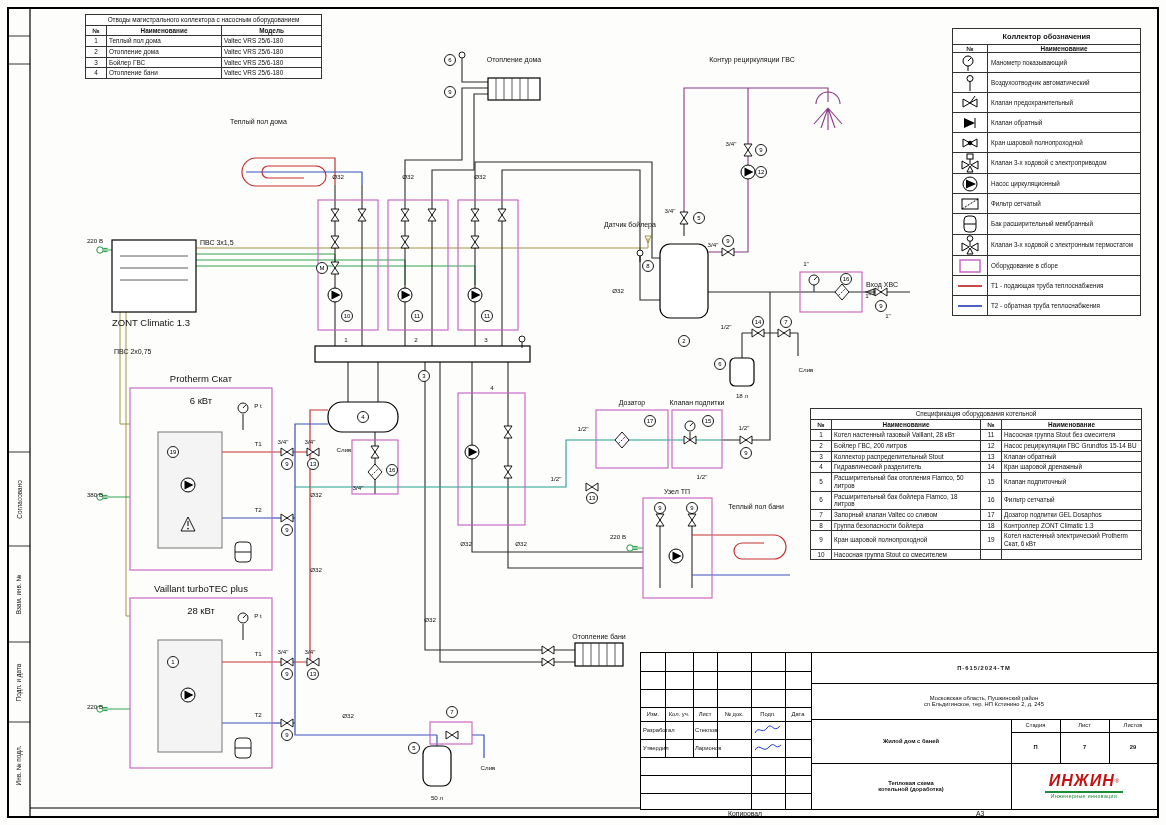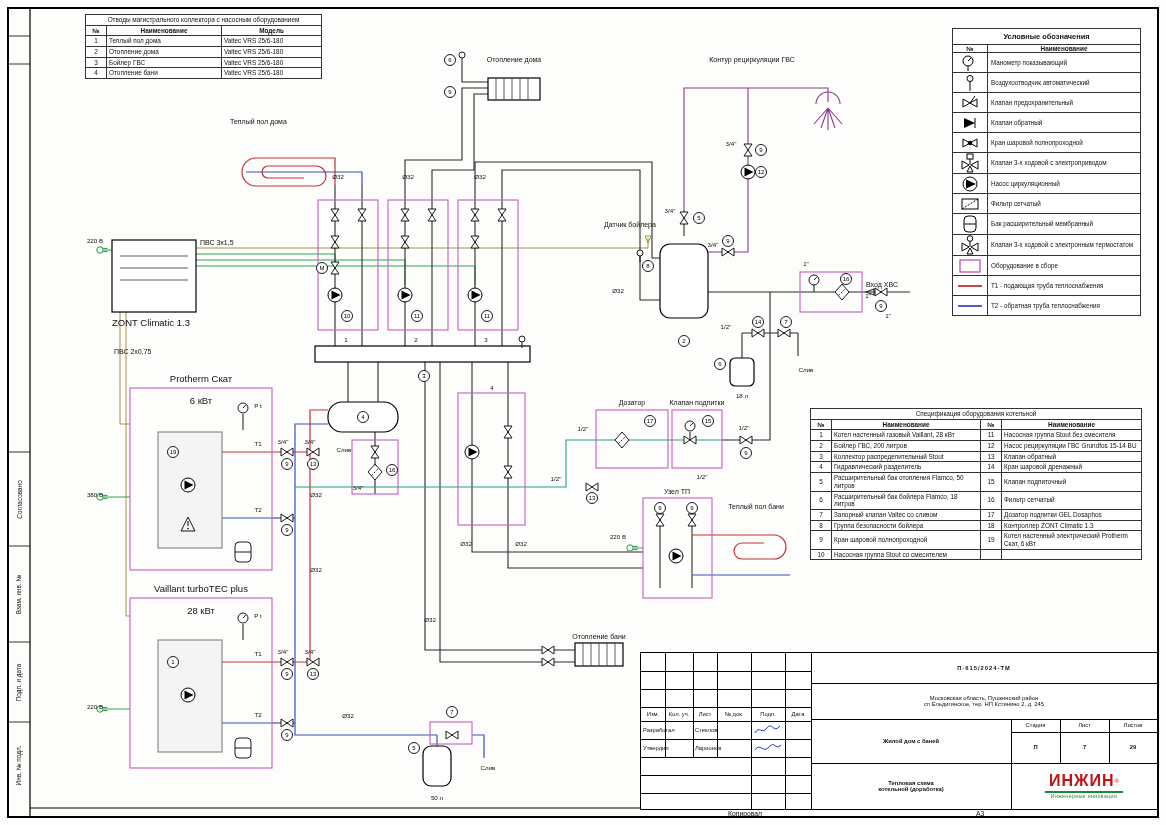--- a/index.html
+++ b/index.html
@@ -30,21 +30,21 @@
   .tb .ln{position:absolute;background:#000}
   .tb .vln{width:1px}
   .tb .hln{height:1px}
   .tb .cell{position:absolute;font-size:5.8px;display:flex;align-items:center;justify-content:center;text-align:center;line-height:1.1}
   .tb .cellL{justify-content:flex-start;padding-left:2px}
   .docnum{font-size:15px;font-weight:bold;letter-spacing:1px}
   .addr{font-size:7.8px;line-height:1.35}
   .objname{font-size:11px;font-weight:bold}
   .bigv{font-size:11px;font-weight:bold}
   .dwgtitle{font-size:10.5px;font-weight:bold;line-height:1.3}
-  .logo-red{color:#c41111;font-weight:bold;font-size:16px;letter-spacing:1px}
+  .logo-red{color:#c41111;font-weight:bold;font-size:16px;font-style:italic;letter-spacing:1px}
   .logo-reg{color:#c41111;font-size:6px;vertical-align:super}
   .logo-green{color:#1d8a3a;font-size:5.2px;letter-spacing:.4px}
   .logo-rule{height:2px;background:#1d8a3a;width:78px;margin:1px auto}
   
   .stamp-cell{position:absolute;left:8px;width:22px;display:flex;align-items:center;justify-content:center;z-index:2}
   .rot{transform:rotate(-90deg);white-space:nowrap;font-size:6.4px}
   .strip-lb{position:absolute;z-index:2;font-size:6.8px}
   
   .lbl{font-size:7px;fill:#111}
   .mid{text-anchor:middle}
@@ -542,21 +542,21 @@
     <tr>
             <td class="cnum">4</td>
             <td>Отопление бани</td>
             <td>Valtec VRS 25/6-180</td>
           </tr>
   </tbody>
       </table>
 </div>
 
 <div class="ov lg" style="left:952px;top:28px;width:187px">
-  <div class="lg-title">Условные обозначения</div>
+  <div class="lg-title">Коллектор обозначения</div>
   <div class="lg-head">
     <span class="c1">№</span>
     <span class="c2">Наименование</span>
   </div>
   <div class="lg-row">
     <span class="lg-ic">
           <svg width="32" height="18" viewBox="0 0 32 18">
             <g fill="none" stroke="#000">
               <circle cx="14" cy="7" r="5"></circle>
               <line x1="14" y1="7" x2="17" y2="4"></line>

